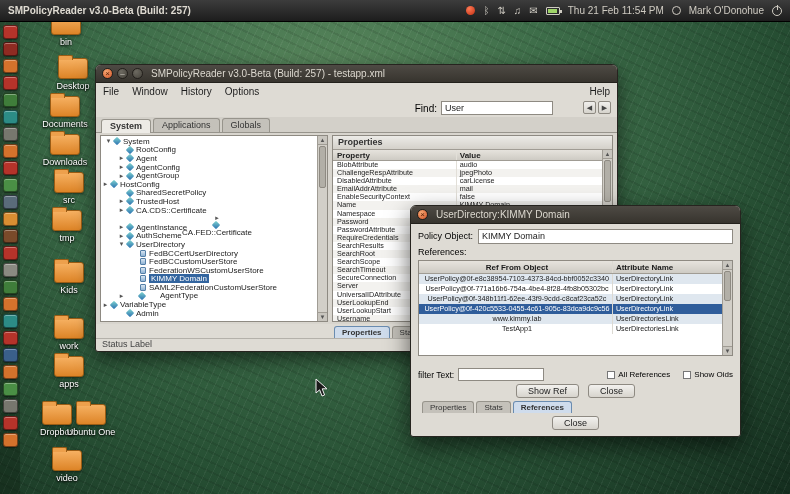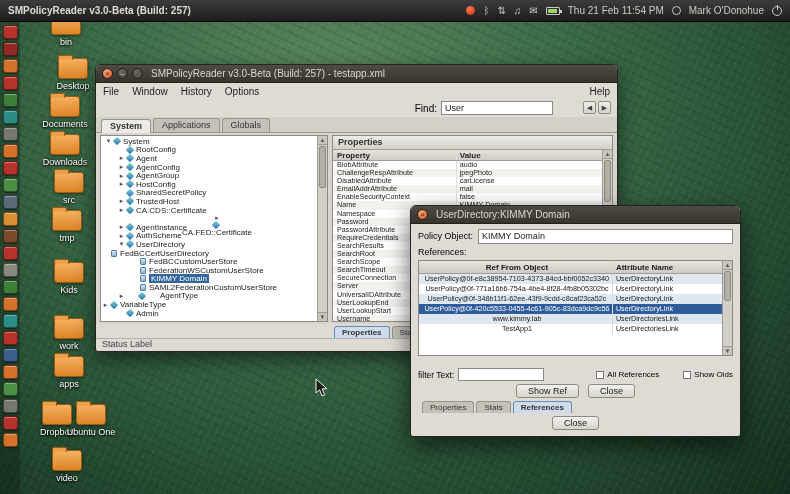--- a/index.html
+++ b/index.html
@@ -117,21 +117,21 @@
   .rtbody { flex:1; overflow:hidden; min-width:0; }
   .rrow { display:flex; height:10px; line-height:10px; font-size:7.2px; color:#1a1a1a; }
   .rhead { height:13px; line-height:13px; background:linear-gradient(#e6e3dd,#cecbc4); border-bottom:1px solid #a09c94;
     font-weight:bold; font-size:8px; }
   .rc1 { width:64%; padding-left:3px; border-right:1px solid #dcd9d2; overflow:hidden; white-space:nowrap;text-align:center; }
   .rc2 { flex:1; padding-left:3px; overflow:hidden; white-space:nowrap; }
   .rrow.stripe { background:#dfe7ef; }
   .rrow.rsel { background:#2f5d9b; color:#fff; }
   .filterrow { display:flex; align-items:center; gap:4px; font-size:8.5px; flex:0 0 auto; margin-top:auto; }
   .filterfield { width:86px; height:13px; }
-  .cbgrp { margin-left:auto; display:flex; gap:24px; align-items:flex-start; }
+  .cbgrp { margin-left:auto; display:flex; gap:13px; align-items:flex-start; }
   .cbwrap { display:flex; align-items:center; gap:3px; }
   .cb { width:8px; height:8px; background:#fff; border:1px solid #777; display:inline-block; }
   .cblbl { font-size:8px; }
   .btnrow { display:flex; justify-content:center; gap:9px; flex:0 0 auto; }
   .gbtn { font-size:9px; padding:1px 11px; background:linear-gradient(#f2f1ee,#d7d4cd); border:1px solid #8e8a82;
     border-radius:3px; font-family:inherit; color:#222; }
   .dtabs { display:flex; gap:2px; align-items:flex-end; padding-left:4px; flex:0 0 auto; }
   .closerow { display:flex; justify-content:center; flex:0 0 auto; padding-bottom:2px; }
 
   
@@ -287,21 +287,21 @@
           <div class="trow" style="padding-left: 16px;">
             <span class="texp">▸</span>
             <span class="tico node"></span>
             <span class="tlbl">AgentConfig</span>
           </div>
           <div class="trow" style="padding-left: 16px;">
             <span class="texp">▸</span>
             <span class="tico node"></span>
             <span class="tlbl">AgentGroup</span>
           </div>
-          <div class="trow" style="padding-left: 16px;">
+          <div class="trow" style="">
             <span class="texp">▸</span>
             <span class="tico node"></span>
             <span class="tlbl">HostConfig</span>
           </div>
           <div class="trow" style="padding-left: 16px;">
             <span class="texp"></span>
             <span class="tico node"></span>
             <span class="tlbl">SharedSecretPolicy</span>
           </div>
           <div class="trow" style="padding-left: 16px;">
@@ -327,21 +327,21 @@
           <div class="trow" style="padding-left: 16px;">
             <span class="texp">▸</span>
             <span class="tico node"></span>
             <span class="tlbl">AuthScheme</span>
           </div>
           <div class="trow" style="padding-left: 16px;">
             <span class="texp">▾</span>
             <span class="tico node"></span>
             <span class="tlbl">UserDirectory</span>
           </div>
-          <div class="trow" style="">
+          <div class="trow" style="padding-left: 29px;">
             <span class="texp"></span>
             <span class="tico leaf"></span>
             <span class="tlbl">FedBCCertUserDirectory</span>
           </div>
           <div class="trow" style="padding-left: 29px;">
             <span class="texp"></span>
             <span class="tico leaf"></span>
             <span class="tlbl">FedBCCustomUserStore</span>
           </div>
           <div class="trow" style="padding-left: 29px;">

